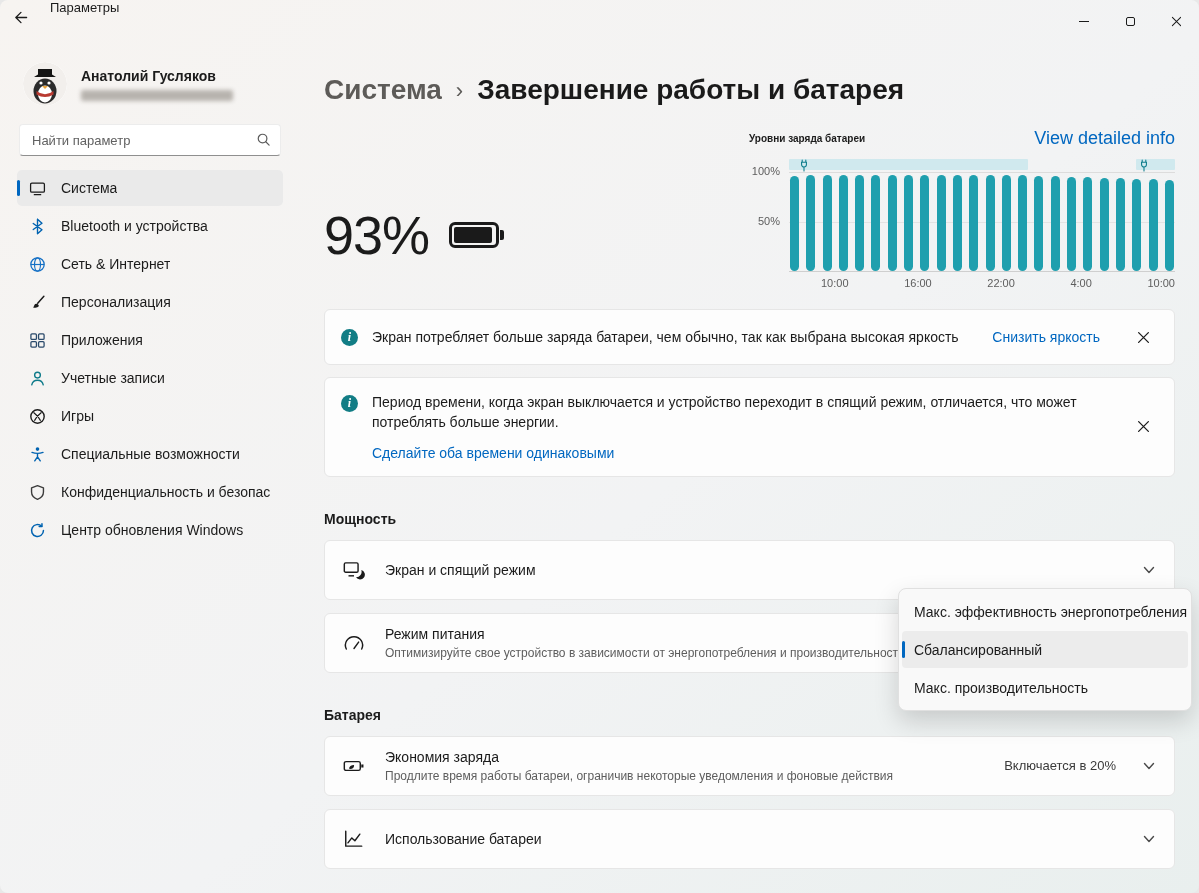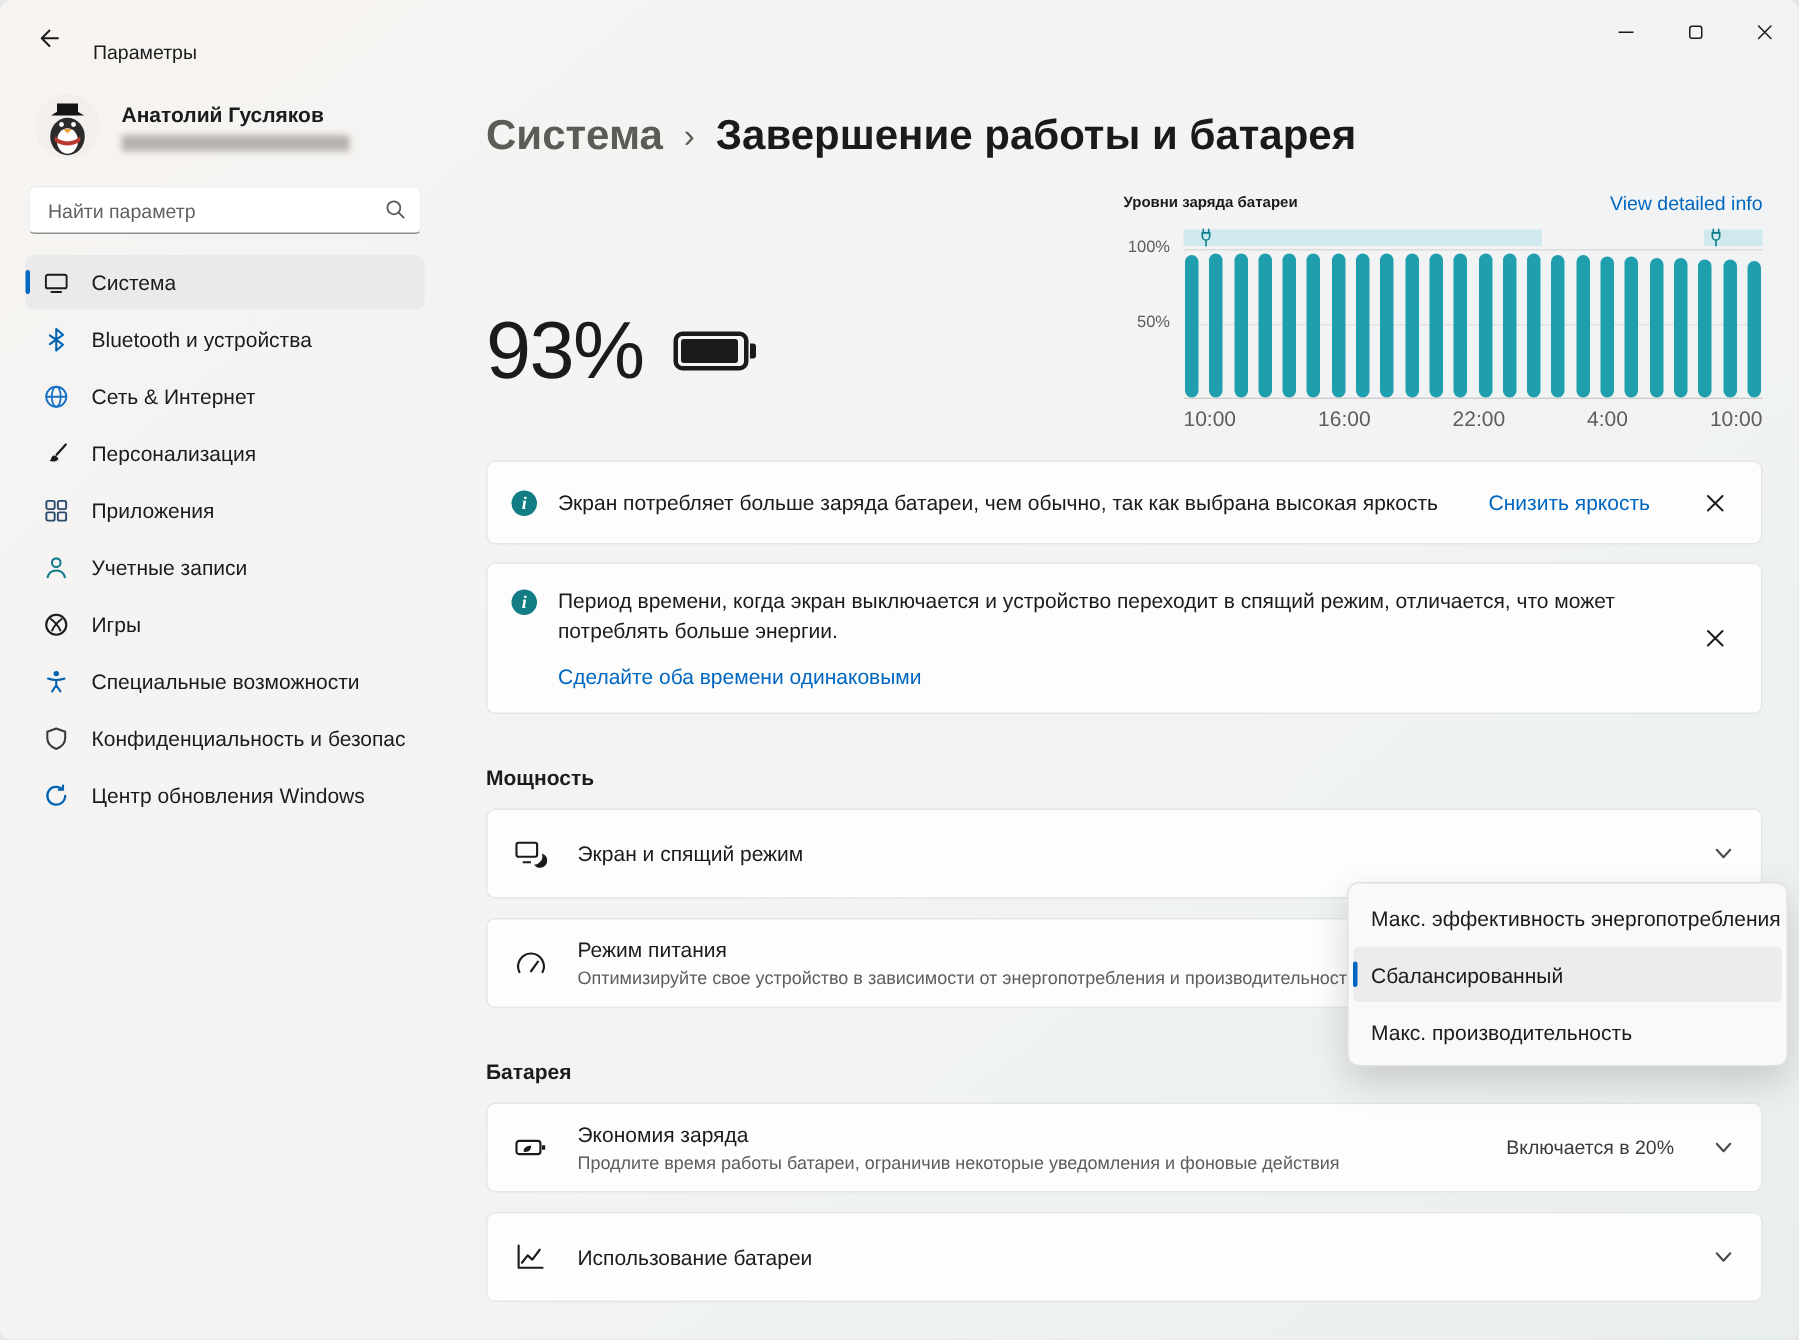--- a/index.html
+++ b/index.html
@@ -2,21 +2,21 @@
 <html><head>
 <meta charset="utf-8">
 <style>
   * { margin:0; padding:0; box-sizing:border-box; }
   html,body { width:1199px; height:893px; }
   body { font-family:"Liberation Sans","DejaVu Sans",sans-serif; color:#1b1b1b; overflow:hidden; background:#e8e8e8; }
   .app { position:relative; width:1199px; height:893px; border-radius:8px; overflow:hidden;
          background:linear-gradient(140deg,#f7f4f1 0%,#f2f3f4 55%,#e9efee 100%); }
 
   
-  .titlebar { display:flex; align-items:flex-end; height:42px; padding-left:12px; }
+  .titlebar { display:flex; align-items:flex-start; height:42px; padding-left:0; }
   .back-btn { width:40px; height:34px; border:none; background:transparent; display:flex; align-items:center; justify-content:center; border-radius:4px; cursor:pointer; }
   .titlebar-title { font-size:13px; margin-left:10px; }
   .win-controls { margin-left:auto; display:flex; height:100%; }
   .win-btn { width:46px; height:100%; border:none; background:transparent; display:flex; align-items:center; justify-content:center; cursor:pointer; }
   .min-glyph { width:10px; height:1px; background:#1b1b1b; display:block; }
   .max-glyph { width:9px; height:9px; border:1px solid #1b1b1b; border-radius:2px; display:block; }
 
   
   .sidebar { position:absolute; top:42px; left:0; width:300px; bottom:0; padding:20px 17px 0; }
   .user { display:flex; align-items:center; gap:14px; padding:0 6px 18px; cursor:pointer; }
@@ -45,34 +45,34 @@
   .battery-hero { display:flex; align-items:center; gap:20px; margin-top:52px; }
   .battery-percent { font-size:54px; font-weight:400; letter-spacing:-1px; }
   .battery-icon { position:relative; width:50px; height:26px; border:3px solid #1a1a1a; border-radius:6px; display:inline-block; }
   .battery-icon::before { content:""; position:absolute; left:2px; top:2px; bottom:2px; width:86%; background:#1a1a1a; border-radius:2px; }
   .battery-icon::after { content:""; position:absolute; right:-8px; top:5px; width:4px; height:10px; background:#1a1a1a; border-radius:0 2px 2px 0; }
 
   
   .chart { width:426px; }
   .chart-head { display:flex; justify-content:space-between; align-items:center; margin-bottom:8px; }
   .chart-title { font-size:10px; font-weight:700; }
-  .chart-link { font-size:13px; color:#0067c0; cursor:pointer; text-decoration:none; }
+  .chart-link { font-size:18px; color:#0067c0; cursor:pointer; text-decoration:none; }
   .chart-body { display:flex; }
   .y-col { width:40px; position:relative; flex:none; }
   .y-tick { position:absolute; right:9px; font-size:11px; color:#5d5d5d; }
   .y-tick.t100 { top:8px; }
   .y-tick.t50 { top:58px; }
   .plot-col { flex:1; min-width:0; }
   .charge-strip { position:relative; height:15px; }
   .charge-band { position:absolute; top:2px; height:11px; border-radius:1px; }
   .plug { position:absolute; top:1px; transform:translateX(-50%); }
   .plot { position:relative; height:100px; border-top:1px solid #dcdcdc; border-bottom:1px solid #cfcfcf; display:flex; align-items:flex-end; justify-content:space-between; padding:0 1px; }
   .grid-50 { position:absolute; top:50%; left:0; right:0; border-top:1px solid #e3e3e3; }
   .chart-bar { width:9px; border-radius:4.5px; position:relative; z-index:1; }
-  .x-labels { display:flex; justify-content:space-between; margin-top:5px; font-size:14px; color:#5d5d5d; }
+  .x-labels { display:flex; justify-content:space-between; margin-top:5px; font-size:11px; color:#5d5d5d;margin-left:32px; }
 
   
   .banner { display:flex; align-items:center; background:#fdfdfd; border:1px solid #e6e6e6; border-radius:6px; padding:12px 16px; margin-top:12px; }
   .banner-1 { margin-top:20px; min-height:47px; }
   .info-icon { width:17px; height:17px; border-radius:50%; background:#127d85; color:#fff; font-size:12px; font-weight:700; font-style:italic; font-family:"Liberation Serif",serif; display:flex; align-items:center; justify-content:center; flex:none; }
   .banner-text { font-size:14px; margin-left:14px; line-height:1.45; }
   .banner-action { margin-left:auto; font-size:14px; color:#0067c0; cursor:pointer; white-space:nowrap; text-decoration:none; }
   .banner-close { margin-left:28px; border:none; background:transparent; cursor:pointer; width:30px; height:30px; display:flex; align-items:center; justify-content:center; border-radius:4px; flex:none; }
   .banner-2 { padding:14px 16px; }
   .banner-2 .info-icon { align-self:flex-start; margin-top:3px; }

